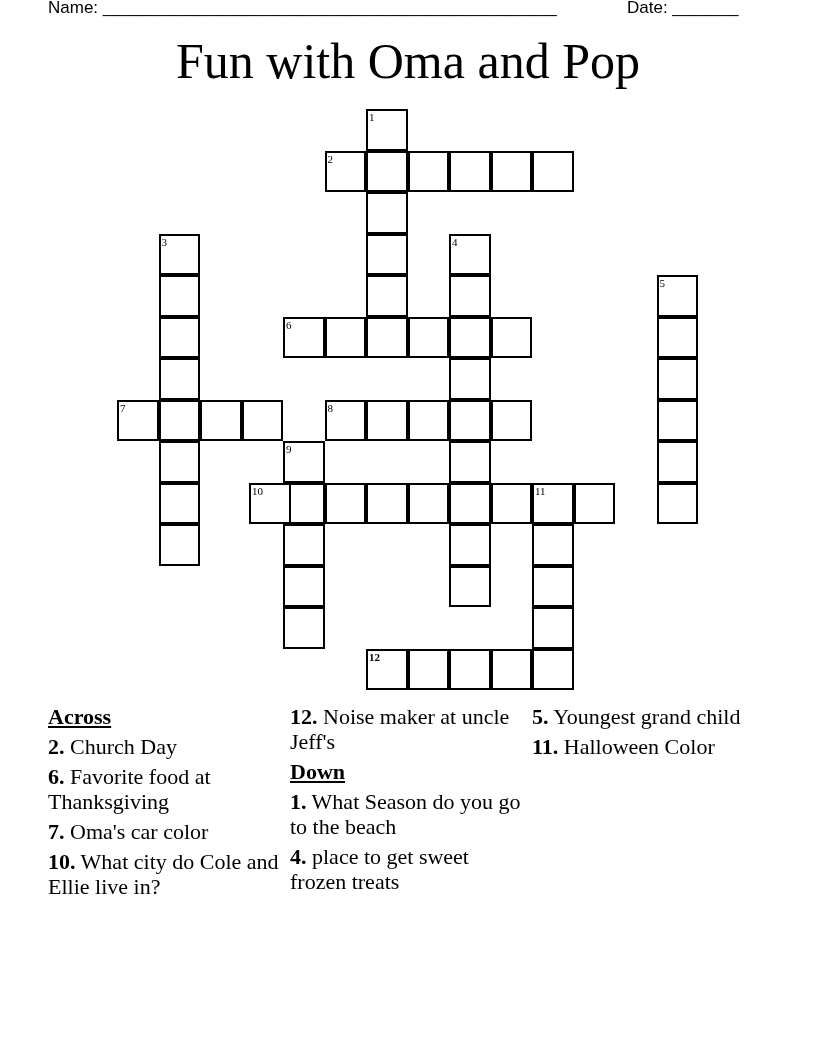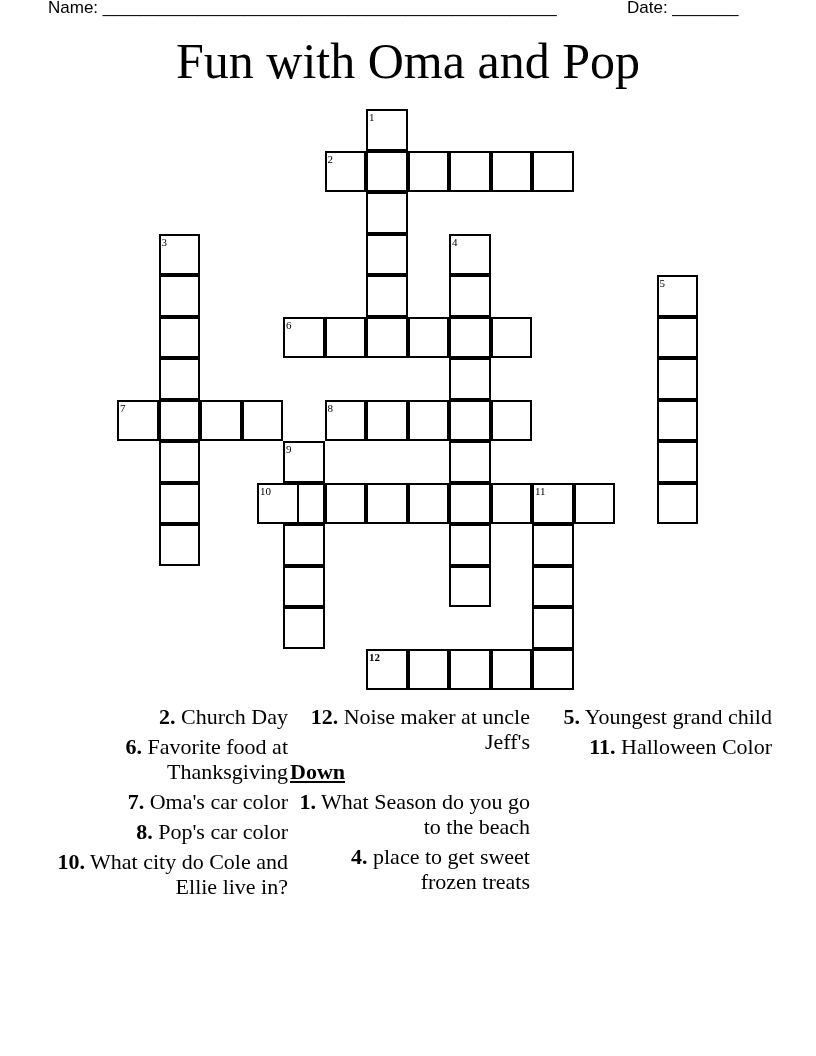--- a/index.html
+++ b/index.html
@@ -9,21 +9,21 @@
   .title { position: absolute; top: 32px; left: 0; width: 816px; text-align: center;
            font-family: "Liberation Serif", serif; font-size: 50px; color: #000; }
   .grid { position: absolute; left: 0; top: 0; width: 816px; height: 700px; }
   .cell { position: absolute; width: 41.5px; height: 41.5px; box-sizing: border-box;
           border: 2px solid #000; background: #fff; margin-left: -1px; margin-top: -1px; }
   .cell .num { position: absolute; left: 1px; top: 0px; font-family: "Liberation Serif", serif;
                font-size: 11px; color: #000; line-height: 12px; }
   .clues { position: absolute; top: 704px; font-family: "Liberation Serif", serif; font-size: 22px;
            line-height: 25px; color: #000; }
   .clues .sect { font-weight: bold; text-decoration: underline; margin-bottom: 5px; }
-  .clues .clue { margin-bottom: 5px; text-align: right; }
+  .clues .clue { margin-bottom: 5px; }
   .clues .clue b { font-weight: bold; }
   .col1 { left: 48px; width: 240px; }
   .col2 { left: 290px; width: 240px; }
   .col3 { left: 532px; width: 240px; }
 </style>
 </head>
 <body>
 
 <div class="name-line">Name: ________________________________________________</div>
 <div class="hdr" style="left:627px;">Date: _______</div>
@@ -92,21 +92,21 @@
     <div class="cell" style="left: 367px; top: 400.5px;"></div>
     <div class="cell" style="left: 408.5px; top: 400.5px;"></div>
     <div class="cell" style="left: 491.5px; top: 400.5px;"></div>
     <div class="cell" style="left: 284px; top: 442px;">
       <span class="num">9</span>
     </div>
     <div class="cell" style="left: 284px; top: 483.5px;"></div>
     <div class="cell" style="left: 284px; top: 525px;"></div>
     <div class="cell" style="left: 284px; top: 566.5px;"></div>
     <div class="cell" style="left: 284px; top: 608px;"></div>
-    <div class="cell" style="left: 258px; top: 483.5px;">
+    <div class="cell" style="left: 250px; top: 483.5px;">
       <span class="num">10</span>
     </div>
     <div class="cell" style="left: 325.5px; top: 483.5px;"></div>
     <div class="cell" style="left: 367px; top: 483.5px;"></div>
     <div class="cell" style="left: 408.5px; top: 483.5px;"></div>
     <div class="cell" style="left: 491.5px; top: 483.5px;"></div>
     <div class="cell" style="left: 533px; top: 483.5px;">
       <span class="num">11</span>
     </div>
     <div class="cell" style="left: 574.5px; top: 483.5px;"></div>
@@ -116,24 +116,24 @@
     <div class="cell" style="left: 533px; top: 649.5px;"></div>
     <div class="cell" style="left: 367px; top: 649.5px; font-weight: bold;">
       <span class="num">12</span>
     </div>
     <div class="cell" style="left: 408.5px; top: 649.5px;"></div>
     <div class="cell" style="left: 450px; top: 649.5px;"></div>
     <div class="cell" style="left: 491.5px; top: 649.5px;"></div>
   </div>
 
 <div class="clues col1">
+  <div class="sect">Across</div>
   <div class="clue"><b>2.</b> <span>Church Day</span></div>
   <div class="clue"><b>6.</b> <span>Favorite food at Thanksgiving</span></div>
   <div class="clue"><b>7.</b> <span>Oma's car color</span></div>
-  <div class="clue"><b>8.</b> <span>Pop's car color</span></div>
   <div class="clue"><b>10.</b> <span>What city do Cole and Ellie live in?</span></div>
 </div>
 
 <div class="clues col2">
   <div class="clue"><b>12.</b> <span>Noise maker at uncle Jeff's</span></div>
   <div class="sect">Down</div>
   <div class="clue"><b>1.</b> <span>What Season do you go to the beach</span></div>
   <div class="clue"><b>4.</b> <span>place to get sweet frozen treats</span></div>
 </div>
 

